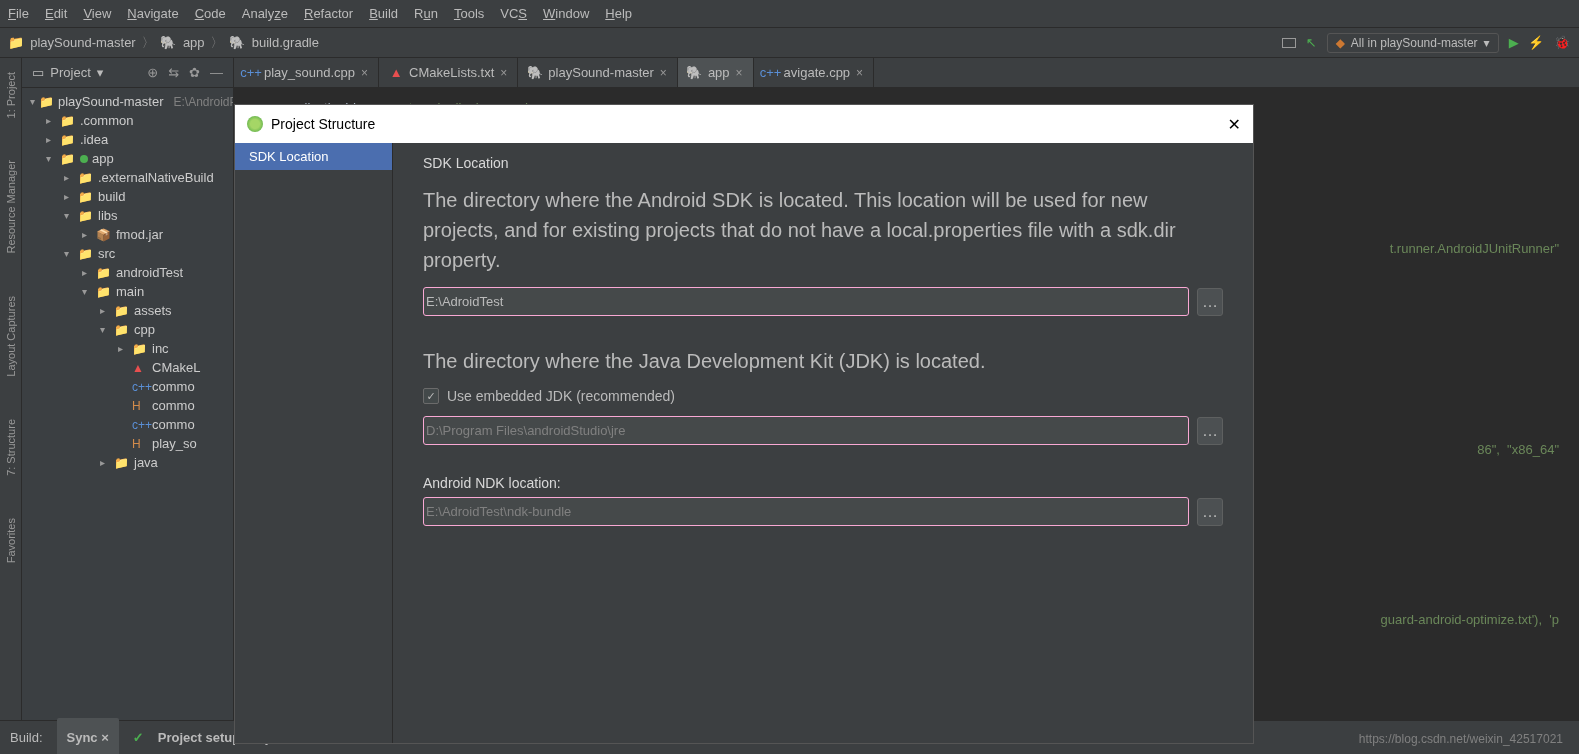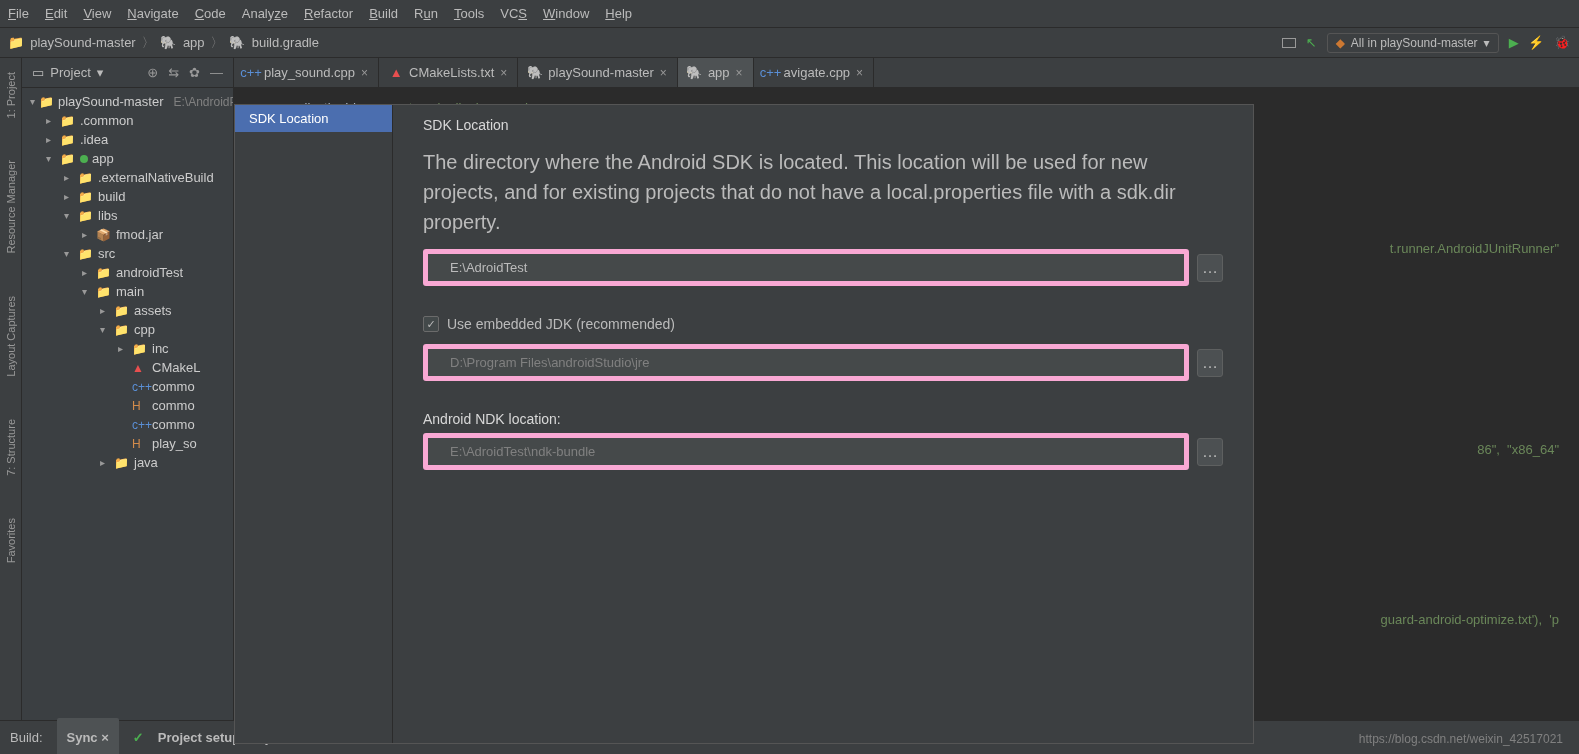--- a/index.html
+++ b/index.html
@@ -61,21 +61,21 @@
     .dialog-body { flex: 1; display: flex; }
     .dialog-sidebar { width: 158px; background: #3c3f41; border-right: 1px solid #2b2b2b; }
     .dialog-sidebar-item { padding: 6px 14px; font-size: 13px; color: #bbb; cursor: pointer; }
     .dialog-sidebar-item.selected { background: #4b6eaf; color: #fff; }
     .dialog-content { flex: 1; padding: 12px 30px; overflow-y: auto; }
     .dialog-section-title { color: #d8d8d8; font-size: 14px; margin-bottom: 14px; }
     .dialog-field-group { margin-bottom: 30px; }
     .dialog-field-label { color: #d8d8d8; font-size: 14px; font-weight: 500; margin-bottom: 6px; }
     .dialog-field-desc { color: #bbbbbb; font-size: 20px; margin-bottom: 12px; line-height: 1.5; }
     .dialog-input-row { display: flex; gap: 8px; align-items: center; }
-    .dialog-input { flex: 1; background: #45494a; border: 5px solid #f9a8d4; border-radius: 3px; padding: 6px 22px; color: #bbbbbb; font-size: 13px; }
+    .dialog-input { flex: 1; background: #45494a; border: 1px solid #f9a8d4; border-radius: 3px; padding: 6px 2px; color: #bbbbbb; font-size: 13px; }
     .dialog-input.readonly { color: #808080; }
     .dialog-browse-btn { width: 26px; height: 28px; background: #4c5052; border: 1px solid #5e6060; border-radius: 3px; display: flex; align-items: center; justify-content: center; cursor: pointer; color: #bbb; }
     .dialog-checkbox-row { display: flex; align-items: center; gap: 8px; margin-bottom: 12px; font-size: 14px; color: #bbb; }
     .dialog-checkbox { width: 16px; height: 16px; background: #43494a; border: 1px solid #6b6b6b; border-radius: 2px; display: flex; align-items: center; justify-content: center; color: #bbb; font-size: 11px; }
     
     .as-logo { width: 16px; height: 16px; background: radial-gradient(circle, #a5d666 40%, #3f9e3f 100%); border-radius: 50%; }
     .gradle-icon { color: #5ac5aa; }
     .square-icon { width: 14px; height: 10px; border: 1px solid #999; display: inline-block; }
     .app-green { width: 8px; height: 8px; background: #4caf50; border-radius: 50%; display: inline-block; }
   </style>
@@ -291,36 +291,44 @@
   <span>Build:</span>
   <span class="sync-tab"><span>Sync</span> <span class="close-x">×</span></span>
   <span class="check-green">✓</span>
   <b>Project setup:</b>
   <span>syn</span>
 </div>
 
 <div class="watermark">https://blog.csdn.net/weixin_42517021</div>
 
 <div class="dialog">
+  <div class="dialog-titlebar">
+    <div class="dialog-titlebar-left">
+      <span class="as-logo"></span>
+      <span>Project Structure</span>
+    </div>
+    <span class="dialog-close">✕</span>
+  </div>
   <div class="dialog-body">
     <div class="dialog-sidebar">
       <div class="dialog-sidebar-item selected">SDK Location</div>
     </div>
     <div class="dialog-content">
       <div class="dialog-section-title">SDK Location</div>
 
       <div class="dialog-field-group">
         <div class="dialog-field-desc">The directory where the Android SDK is located. This location will be used for new projects, and for existing projects that do not have a local.properties file with a sdk.dir property.</div>
         <div class="dialog-input-row">
           <input class="dialog-input" value="E:\AdroidTest" style="">
           <div class="dialog-browse-btn">…</div>
         </div>
       </div>
 
       <div class="dialog-field-group">
+        <div class="dialog-field-desc">The directory where the Java Development Kit (JDK) is located.</div>
         <div class="dialog-checkbox-row">
           <div class="dialog-checkbox">✓</div>
           <span>Use embedded JDK (recommended)</span>
         </div>
         <div class="dialog-input-row">
           <input class="dialog-input readonly" readonly="" value="D:\Program Files\androidStudio\jre" style="">
           <div class="dialog-browse-btn">…</div>
         </div>
       </div>
 

